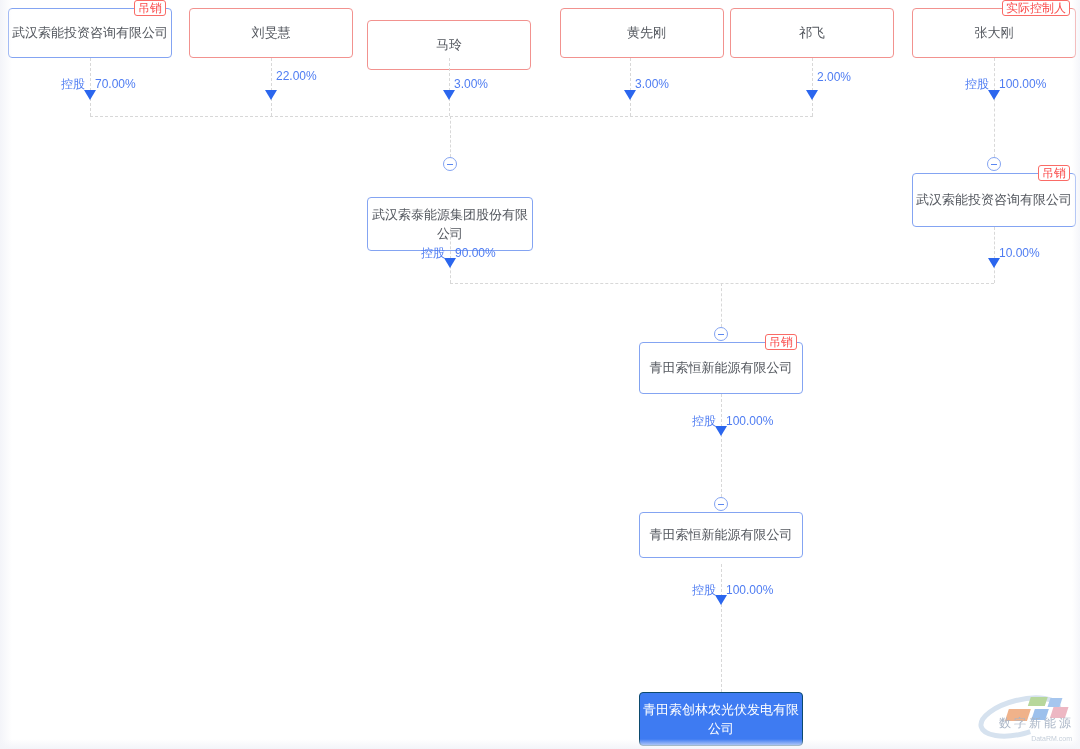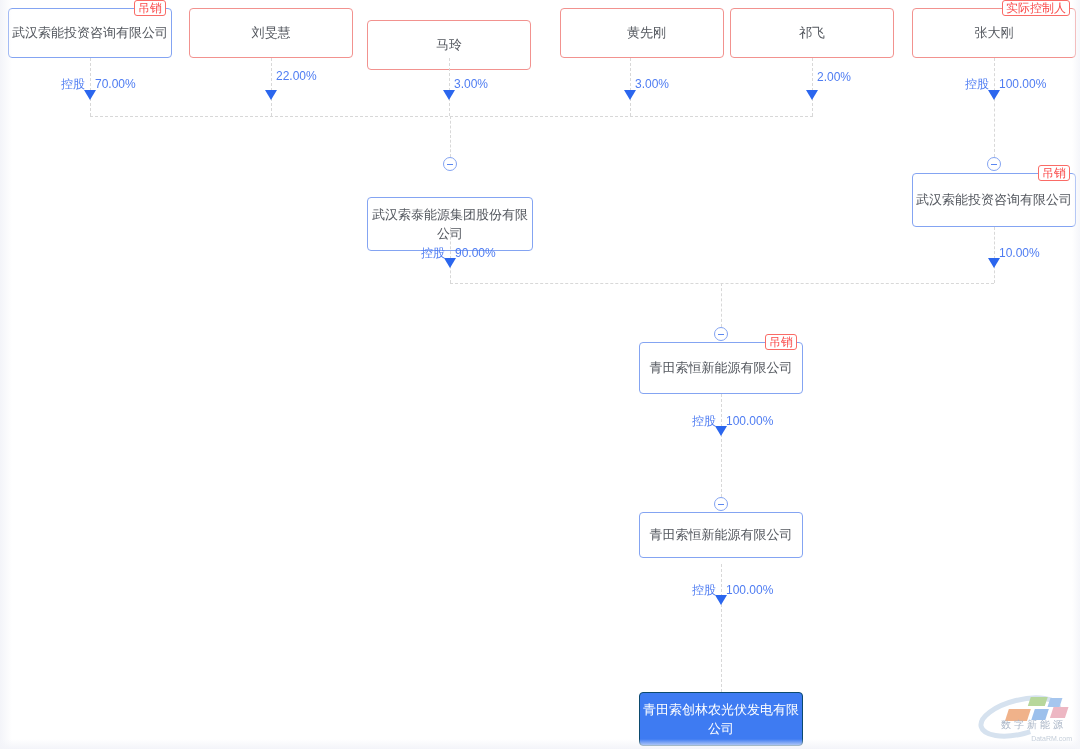--- a/index.html
+++ b/index.html
@@ -27,21 +27,21 @@
           border-radius:50%;background:#fff;display:flex;align-items:center;justify-content:center;
           cursor:pointer;}
   .circle .minus{display:block;width:6px;height:0;border-top:1px solid #5b87f0;}
   
   .tint{position:absolute;pointer-events:none;}
   .tint.left{left:0;top:0;bottom:0;width:12px;background:linear-gradient(to right,#f3f4f9,rgba(255,255,255,0));}
   .tint.bottom{left:0;right:0;bottom:0;height:10px;background:linear-gradient(to top,#f3f4f9,rgba(255,255,255,0));}
   .tint.right{right:0;top:0;bottom:0;width:8px;background:linear-gradient(to left,#f5f6fa,rgba(255,255,255,0));}
   
   .wm{position:absolute;right:0;bottom:2px;width:104px;height:60px;}
-  .wm-cn{position:absolute;right:14px;bottom:15px;font-size:10px;letter-spacing:3px;color:#a9b5c6;white-space:nowrap;}
+  .wm-cn{position:absolute;right:6px;bottom:15px;font-size:12px;letter-spacing:3px;color:#a9b5c6;white-space:nowrap;}
   .wm-en{position:absolute;right:8px;bottom:5px;font-size:7px;color:#c3cdd9;white-space:nowrap;}
 </style>
 </head>
 <body>
 
 <div id="stage">
 
   <div class="box company" style="left:8px;top:8px;">
     <span>武汉索能投资咨询有限公司</span>
     <span class="tag">吊销</span>

